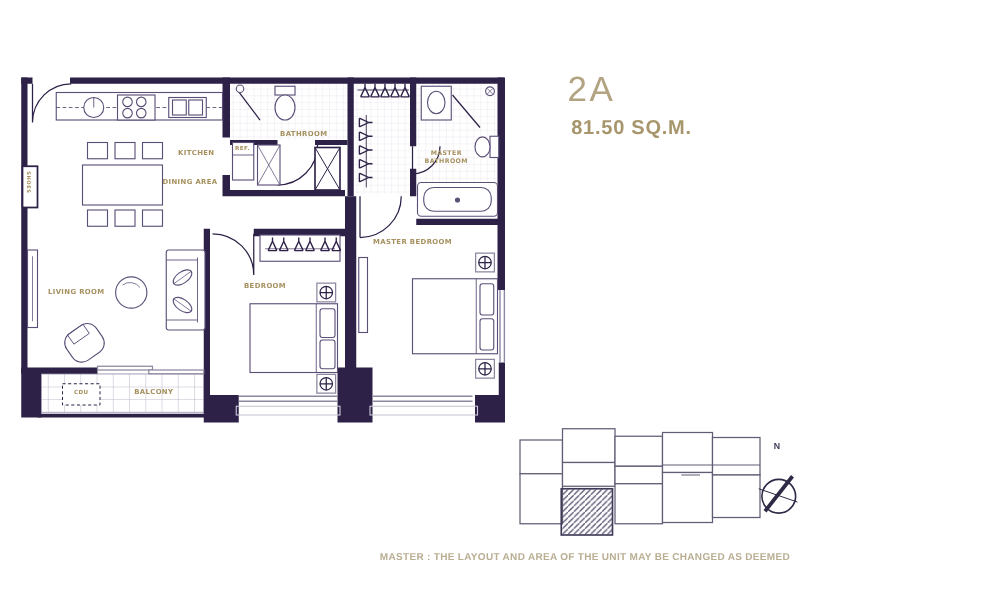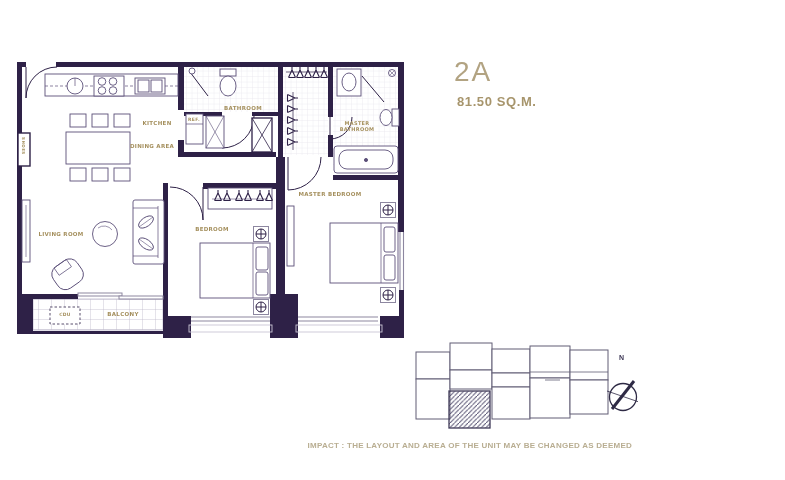--- a/index.html
+++ b/index.html
@@ -6,21 +6,21 @@
   #stage{position:relative;width:638px;height:480px;background:#ffffff;overflow:hidden;
          font-family:"Liberation Sans","DejaVu Sans",sans-serif;}
   svg{position:absolute;left:0;top:0;}
   .rlabel{position:absolute;font:bold 5.5px "DejaVu Sans",sans-serif;color:#a5905e;
           letter-spacing:.3px;white-space:nowrap;transform:translateX(-50%);}
   .rlabel.sm{font-size:4.5px;}
   .rlabel.wrap{white-space:normal;width:40px;text-align:center;line-height:6px;font-size:5px;}
   .rlabel.vert{writing-mode:vertical-rl;font-size:4px;transform:none;letter-spacing:.5px;}
   #unit-name{position:absolute;left:454px;top:56px;font-size:28px;color:#b2a382;
              letter-spacing:2px;font-weight:400;}
-  #unit-area{position:absolute;left:457px;top:94px;font-size:13px;font-weight:bold;
+  #unit-area{position:absolute;left:457px;top:94px;font-size:16px;font-weight:bold;
              color:#a7956c;letter-spacing:.6px;text-align:right;}
   #remark{position:absolute;right:6px;top:441px;text-align:right;font-size:8px;
           color:#b9ae92;letter-spacing:.25px;line-height:10.5px;font-weight:bold;}
   #north-label{position:absolute;left:619px;top:354px;font-size:7px;font-weight:bold;color:#3b3554;}
 </style>
 </head>
 <body>
 
 <div id="stage">
 
@@ -254,16 +254,16 @@
 <div class="rlabel" style="left:123px;top:311px;">BALCONY</div>
 <div class="rlabel sm" style="left:65px;top:312px;">CDU</div>
 <div class="rlabel vert" style="left:20.5px;top:137px;">SHOES</div>
 
 <div id="unit-name">2A</div>
 <div id="unit-area">81.50 SQ.M.</div>
 
 <div id="north-label">N</div>
 
 <div id="remark">
-  <div>IMPACT : THE LAYOUT AND AREA OF THE UNIT MAY BE CHANGED AS DEEMED</div>
+  <div>MASTER : THE LAYOUT AND AREA OF THE UNIT MAY BE CHANGED AS DEEMED</div>
 </div>
 
 </div>
 
 </body></html>

